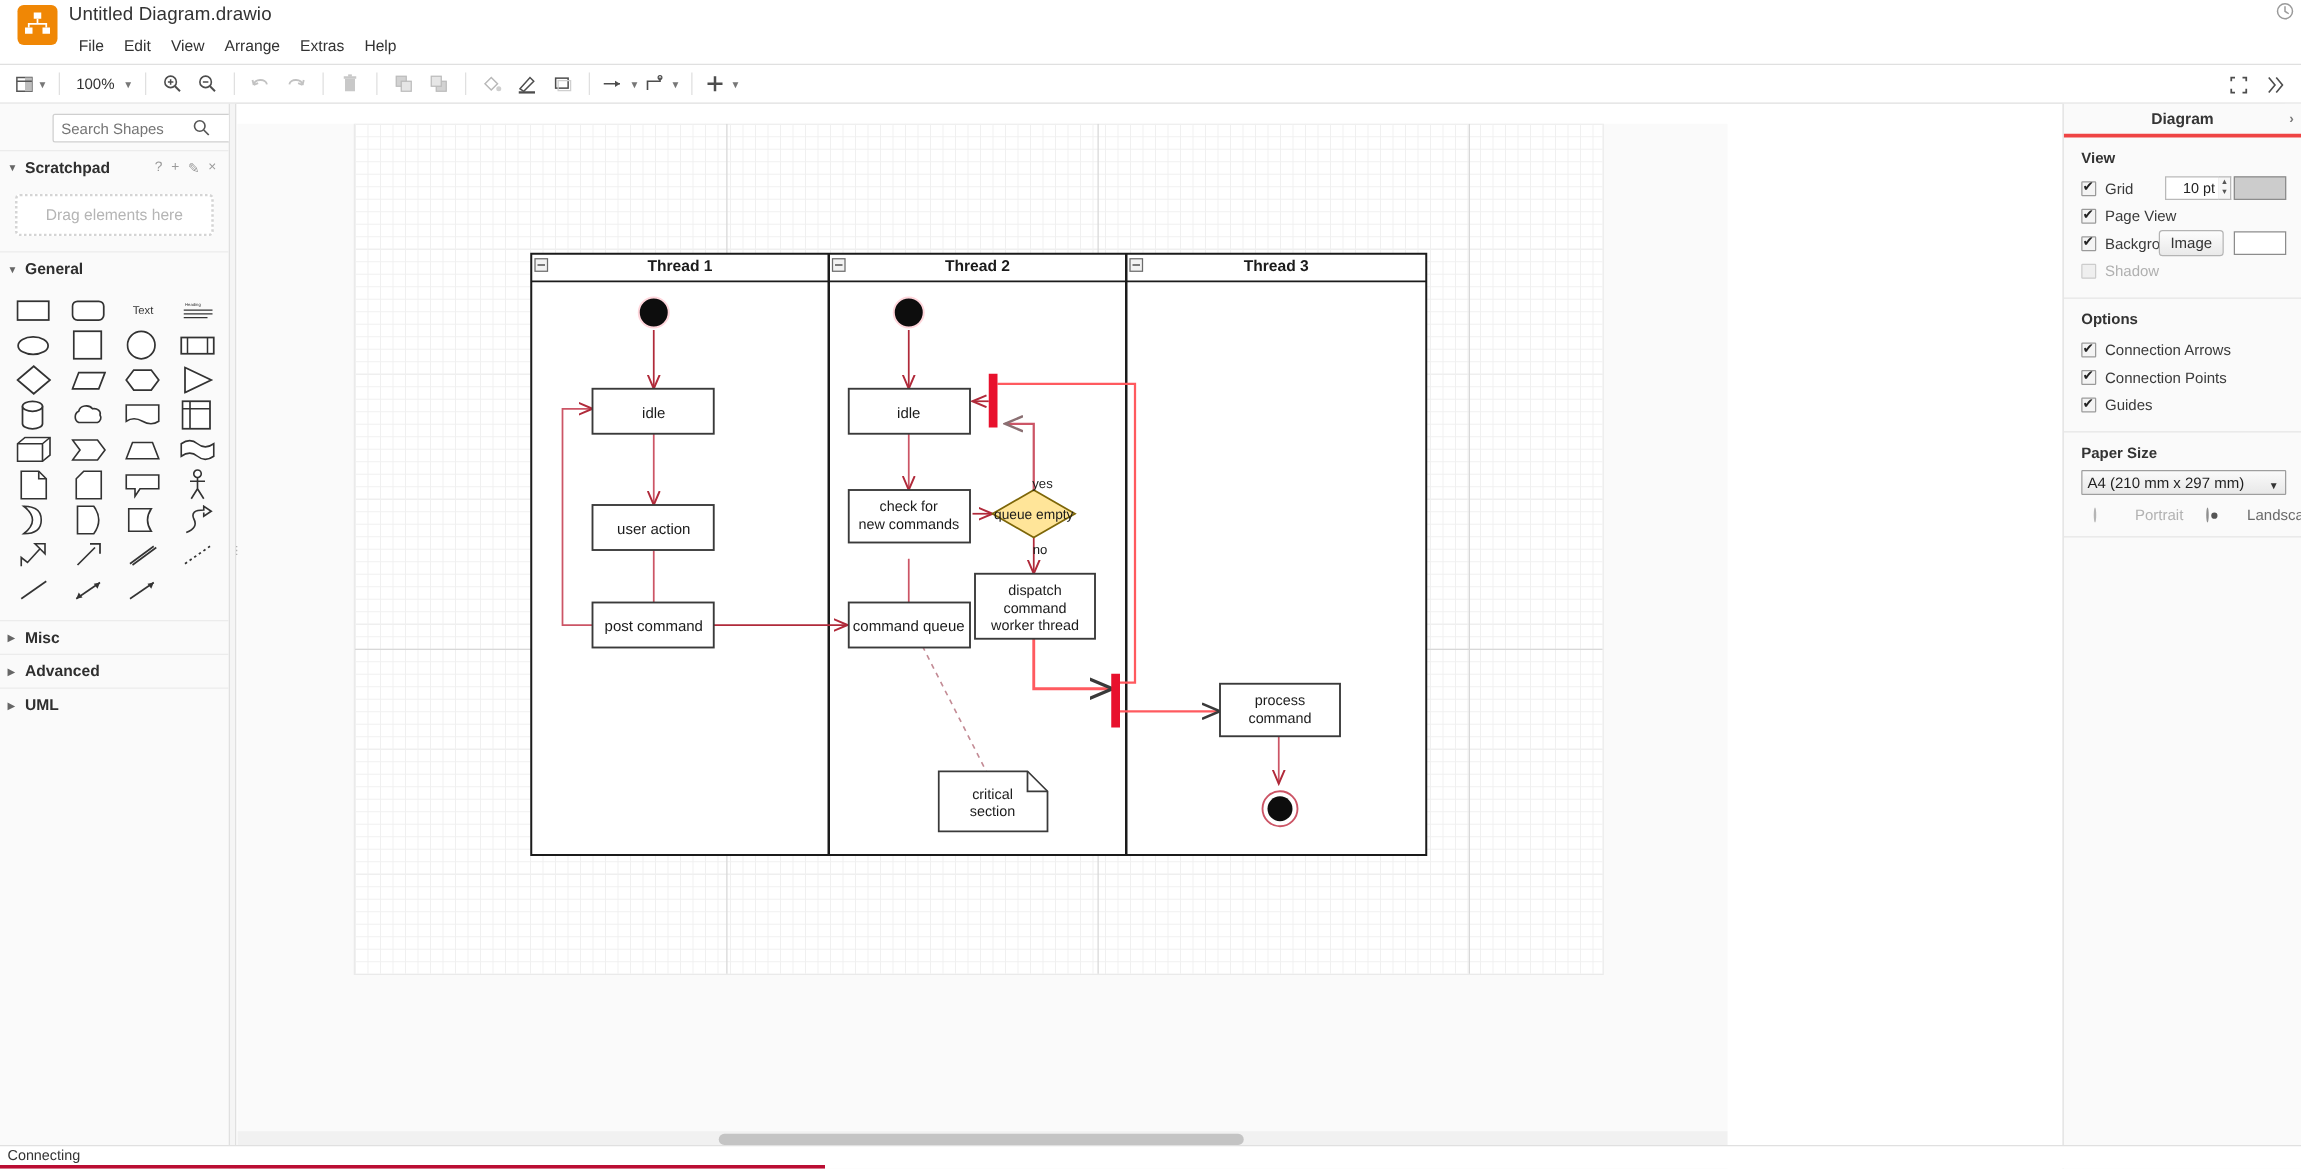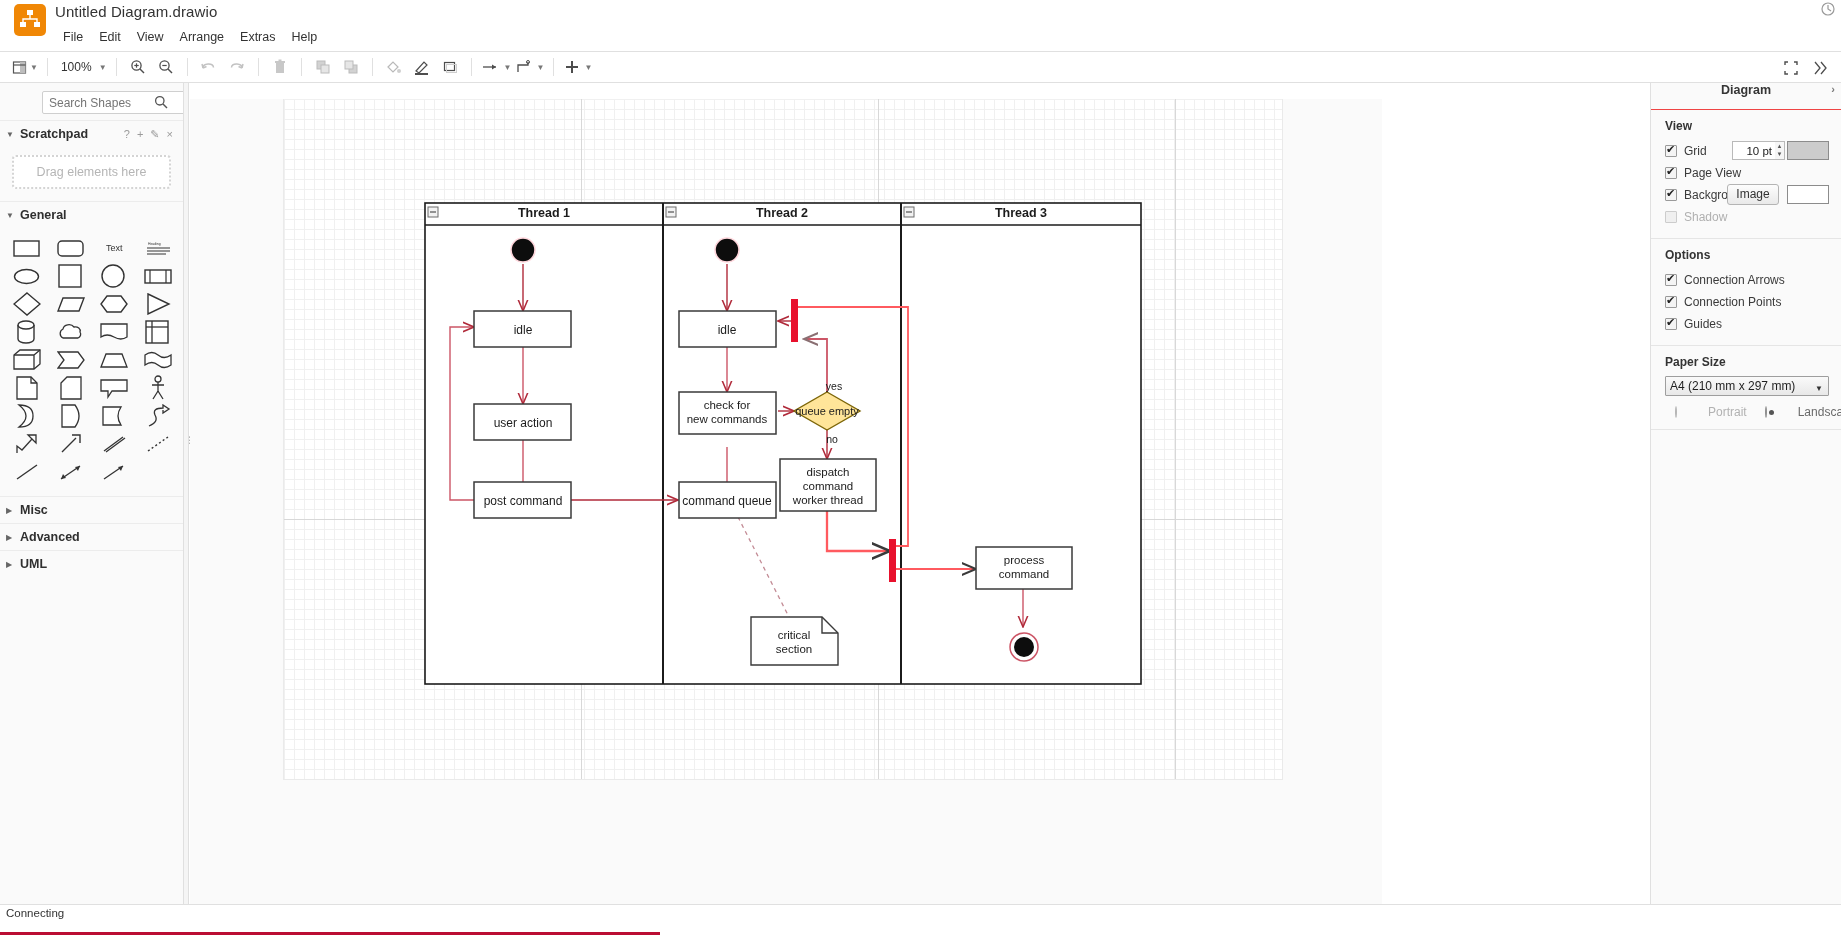--- a/index.html
+++ b/index.html
@@ -135,23 +135,23 @@
     position: absolute; left: 2px; top: 232px; width: 9px; height: 290px;
     background: #c4c4c4; border-radius: 5px;
   }
 
   
   .right-panel {
     position: absolute; right: 0; top: 83px; width: 191px; height: 852px;
     background: #fafafa; border-left: 1px solid #e0e0e0; overflow: hidden;
   }
   .rp-header {
-    height: 27px; display: flex; justify-content: center;
+    height: 27px; display: flex; align-items: center; justify-content: center;
     font-size: 12.5px; font-weight: bold; color: #353535;
-    border-bottom: 1px solid #ef4444; position: relative;
+    border-bottom: 3px solid #ef4444; position: relative;
   }
   .rp-header .collapse { position: absolute; right: 6px; color: #7a7a7a; font-size: 11px; }
   .rp-section { padding: 9px 12px 10px 14px; border-bottom: 1px solid #e5e5e5; }
   .rp-title { font-size: 12px; font-weight: bold; color: #333; margin-bottom: 7px; }
   .rp-row { display: flex; align-items: center; height: 22px; position: relative; }
   .cb {
     width: 12px; height: 12px; border: 1px solid #9a9a9a; background: #f4f4f4;
     margin-right: 7px; position: relative; border-radius: 1px; flex: 0 0 auto;
   }
   .cb.checked::after {
@@ -202,21 +202,21 @@
   .radio-lab.on { color: #6a6a6a; }
   .btn-wide {
     width: 100%; height: 19px; margin-bottom: 6px;
     border: 1px solid #b4b4b4; border-radius: 2px;
     background: linear-gradient(#fcfcfc,#ebebeb);
     font-size: 11.5px; color: #2e2e2e; text-align: center; line-height: 17px;
   }
 
   
   .statusbar {
-    position: absolute; left: 0; bottom: 0; width: 1841px; height: 31px;
+    position: absolute; left: 0; bottom: 0; width: 1841px; height: 19px;
     background: #fff; border-top: 1px solid #e0e0e0;
     font-size: 11.5px; color: #333; padding-left: 6px; line-height: 16px;
   }
   .status-strip {
     position: absolute; left: 0; bottom: 0; width: 660px; height: 3px;
     background: #ba0d33;
   }
 </style>
 </head>
 <body>

